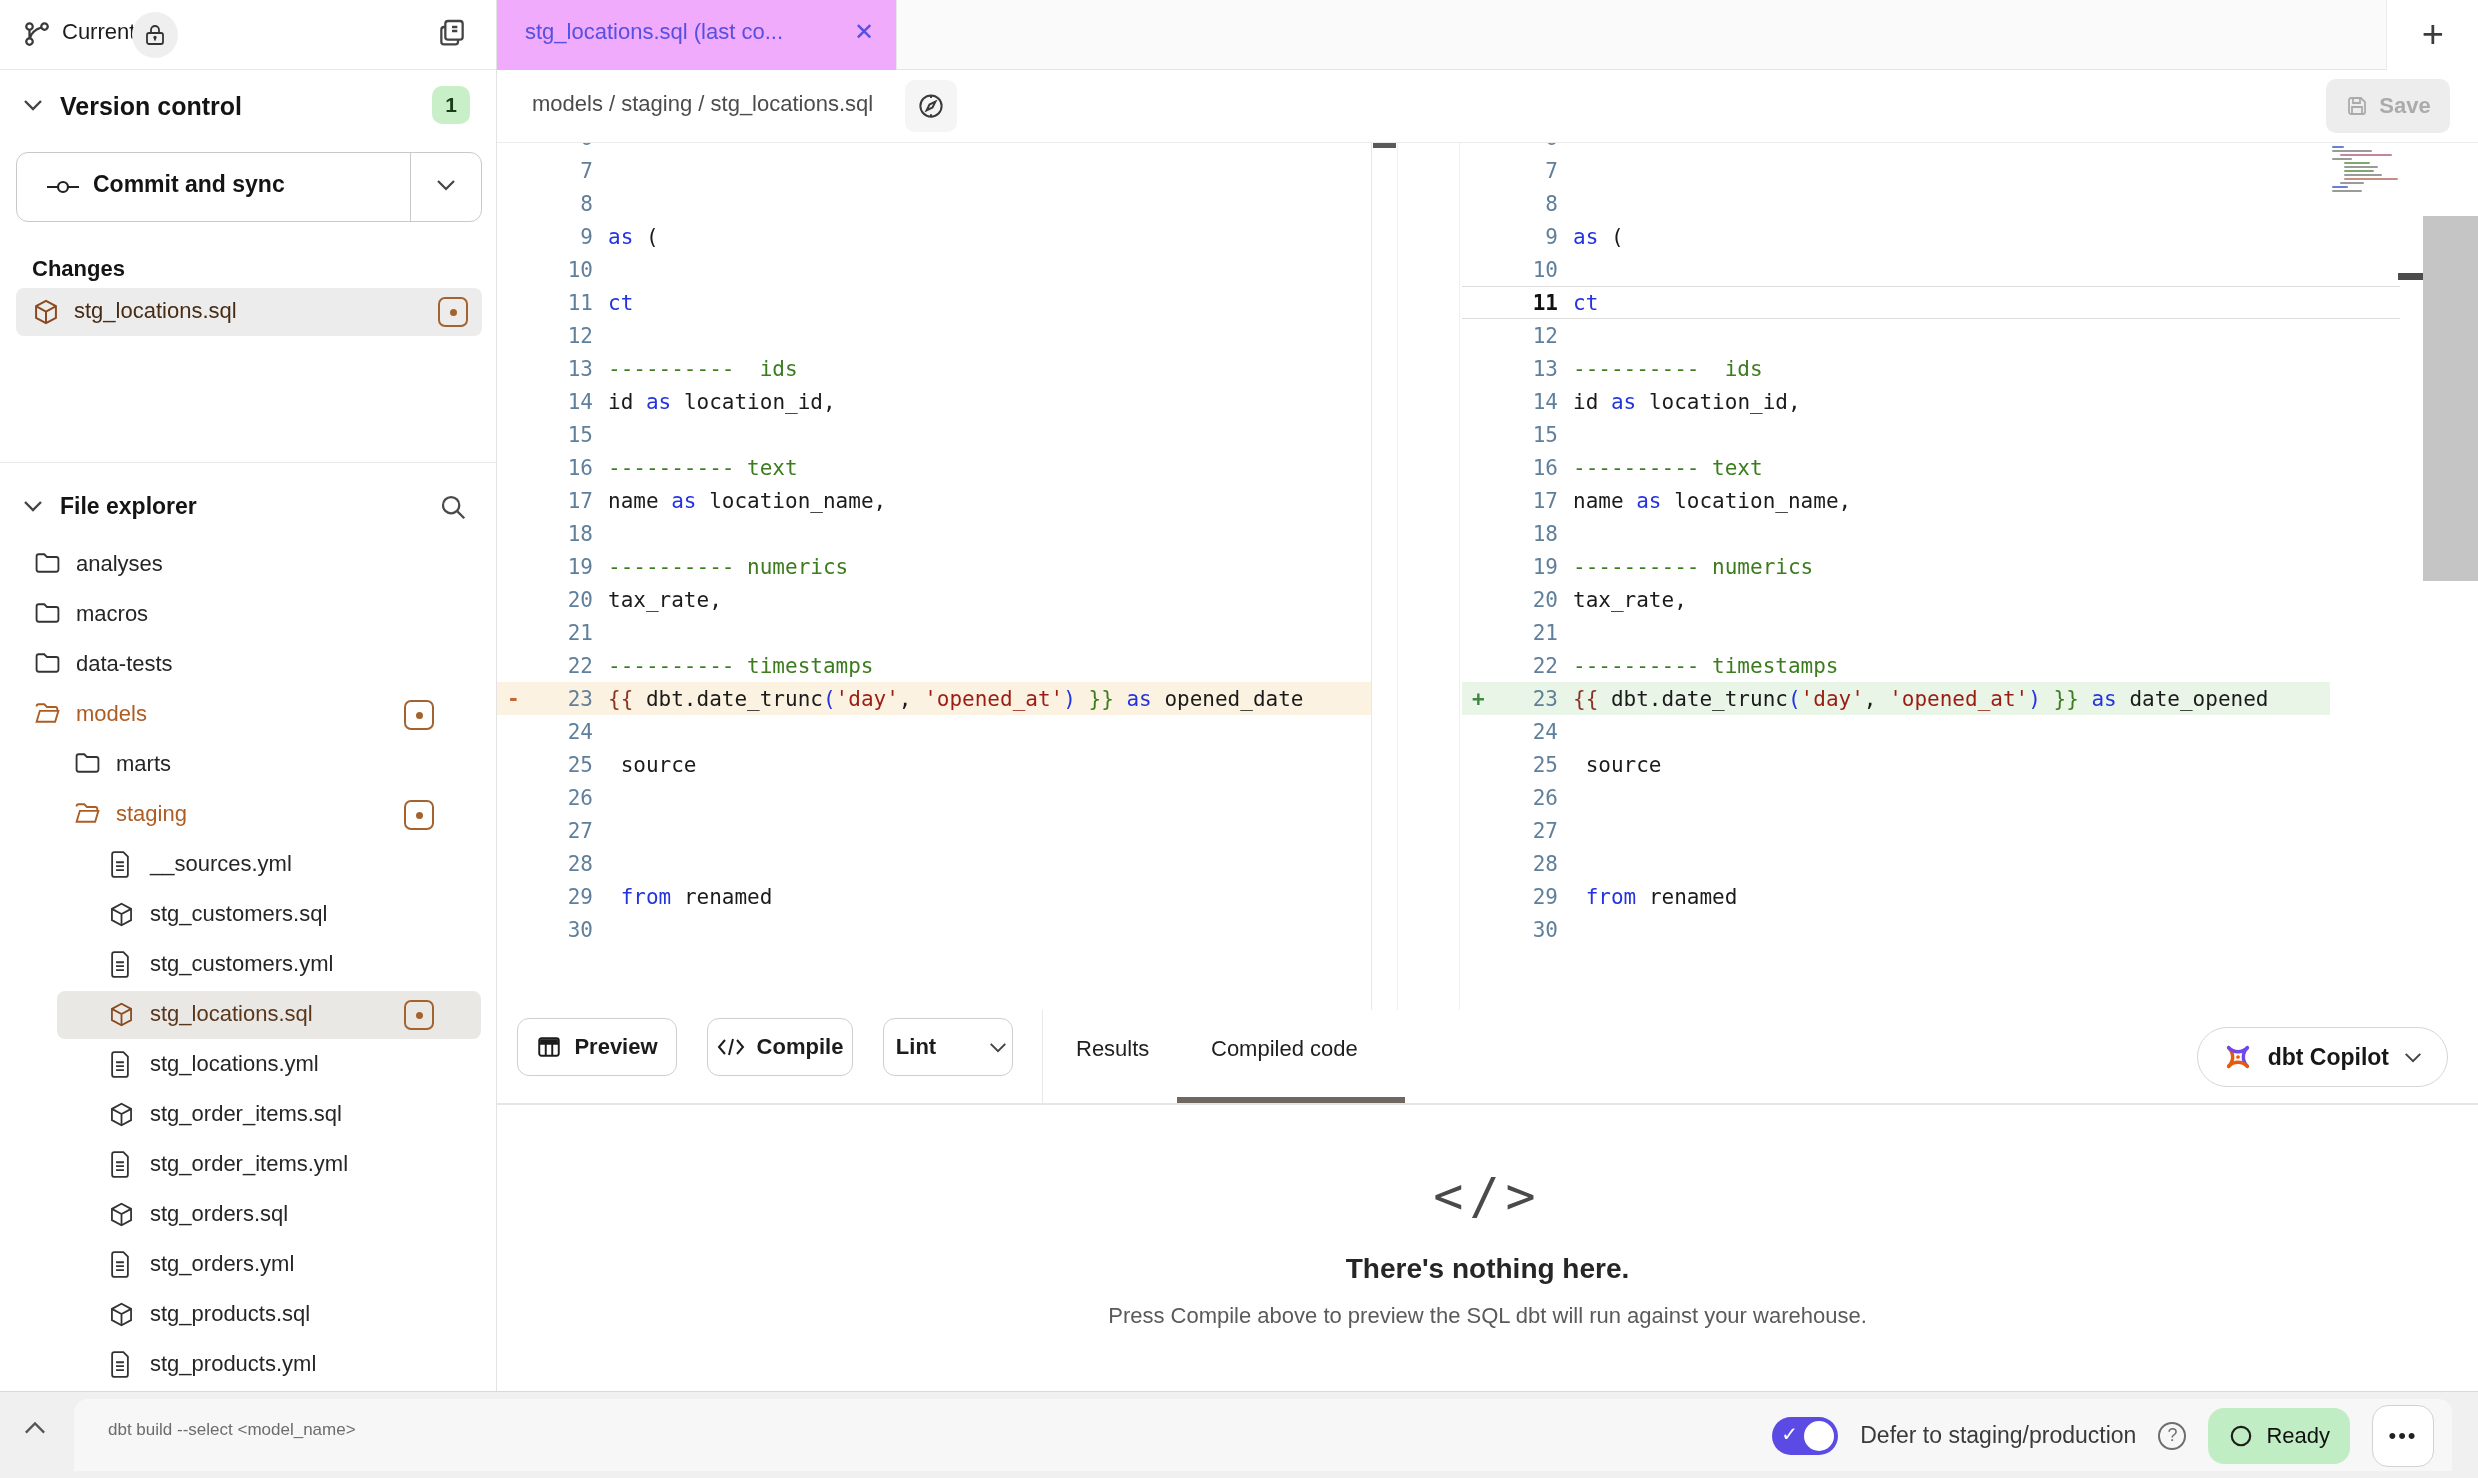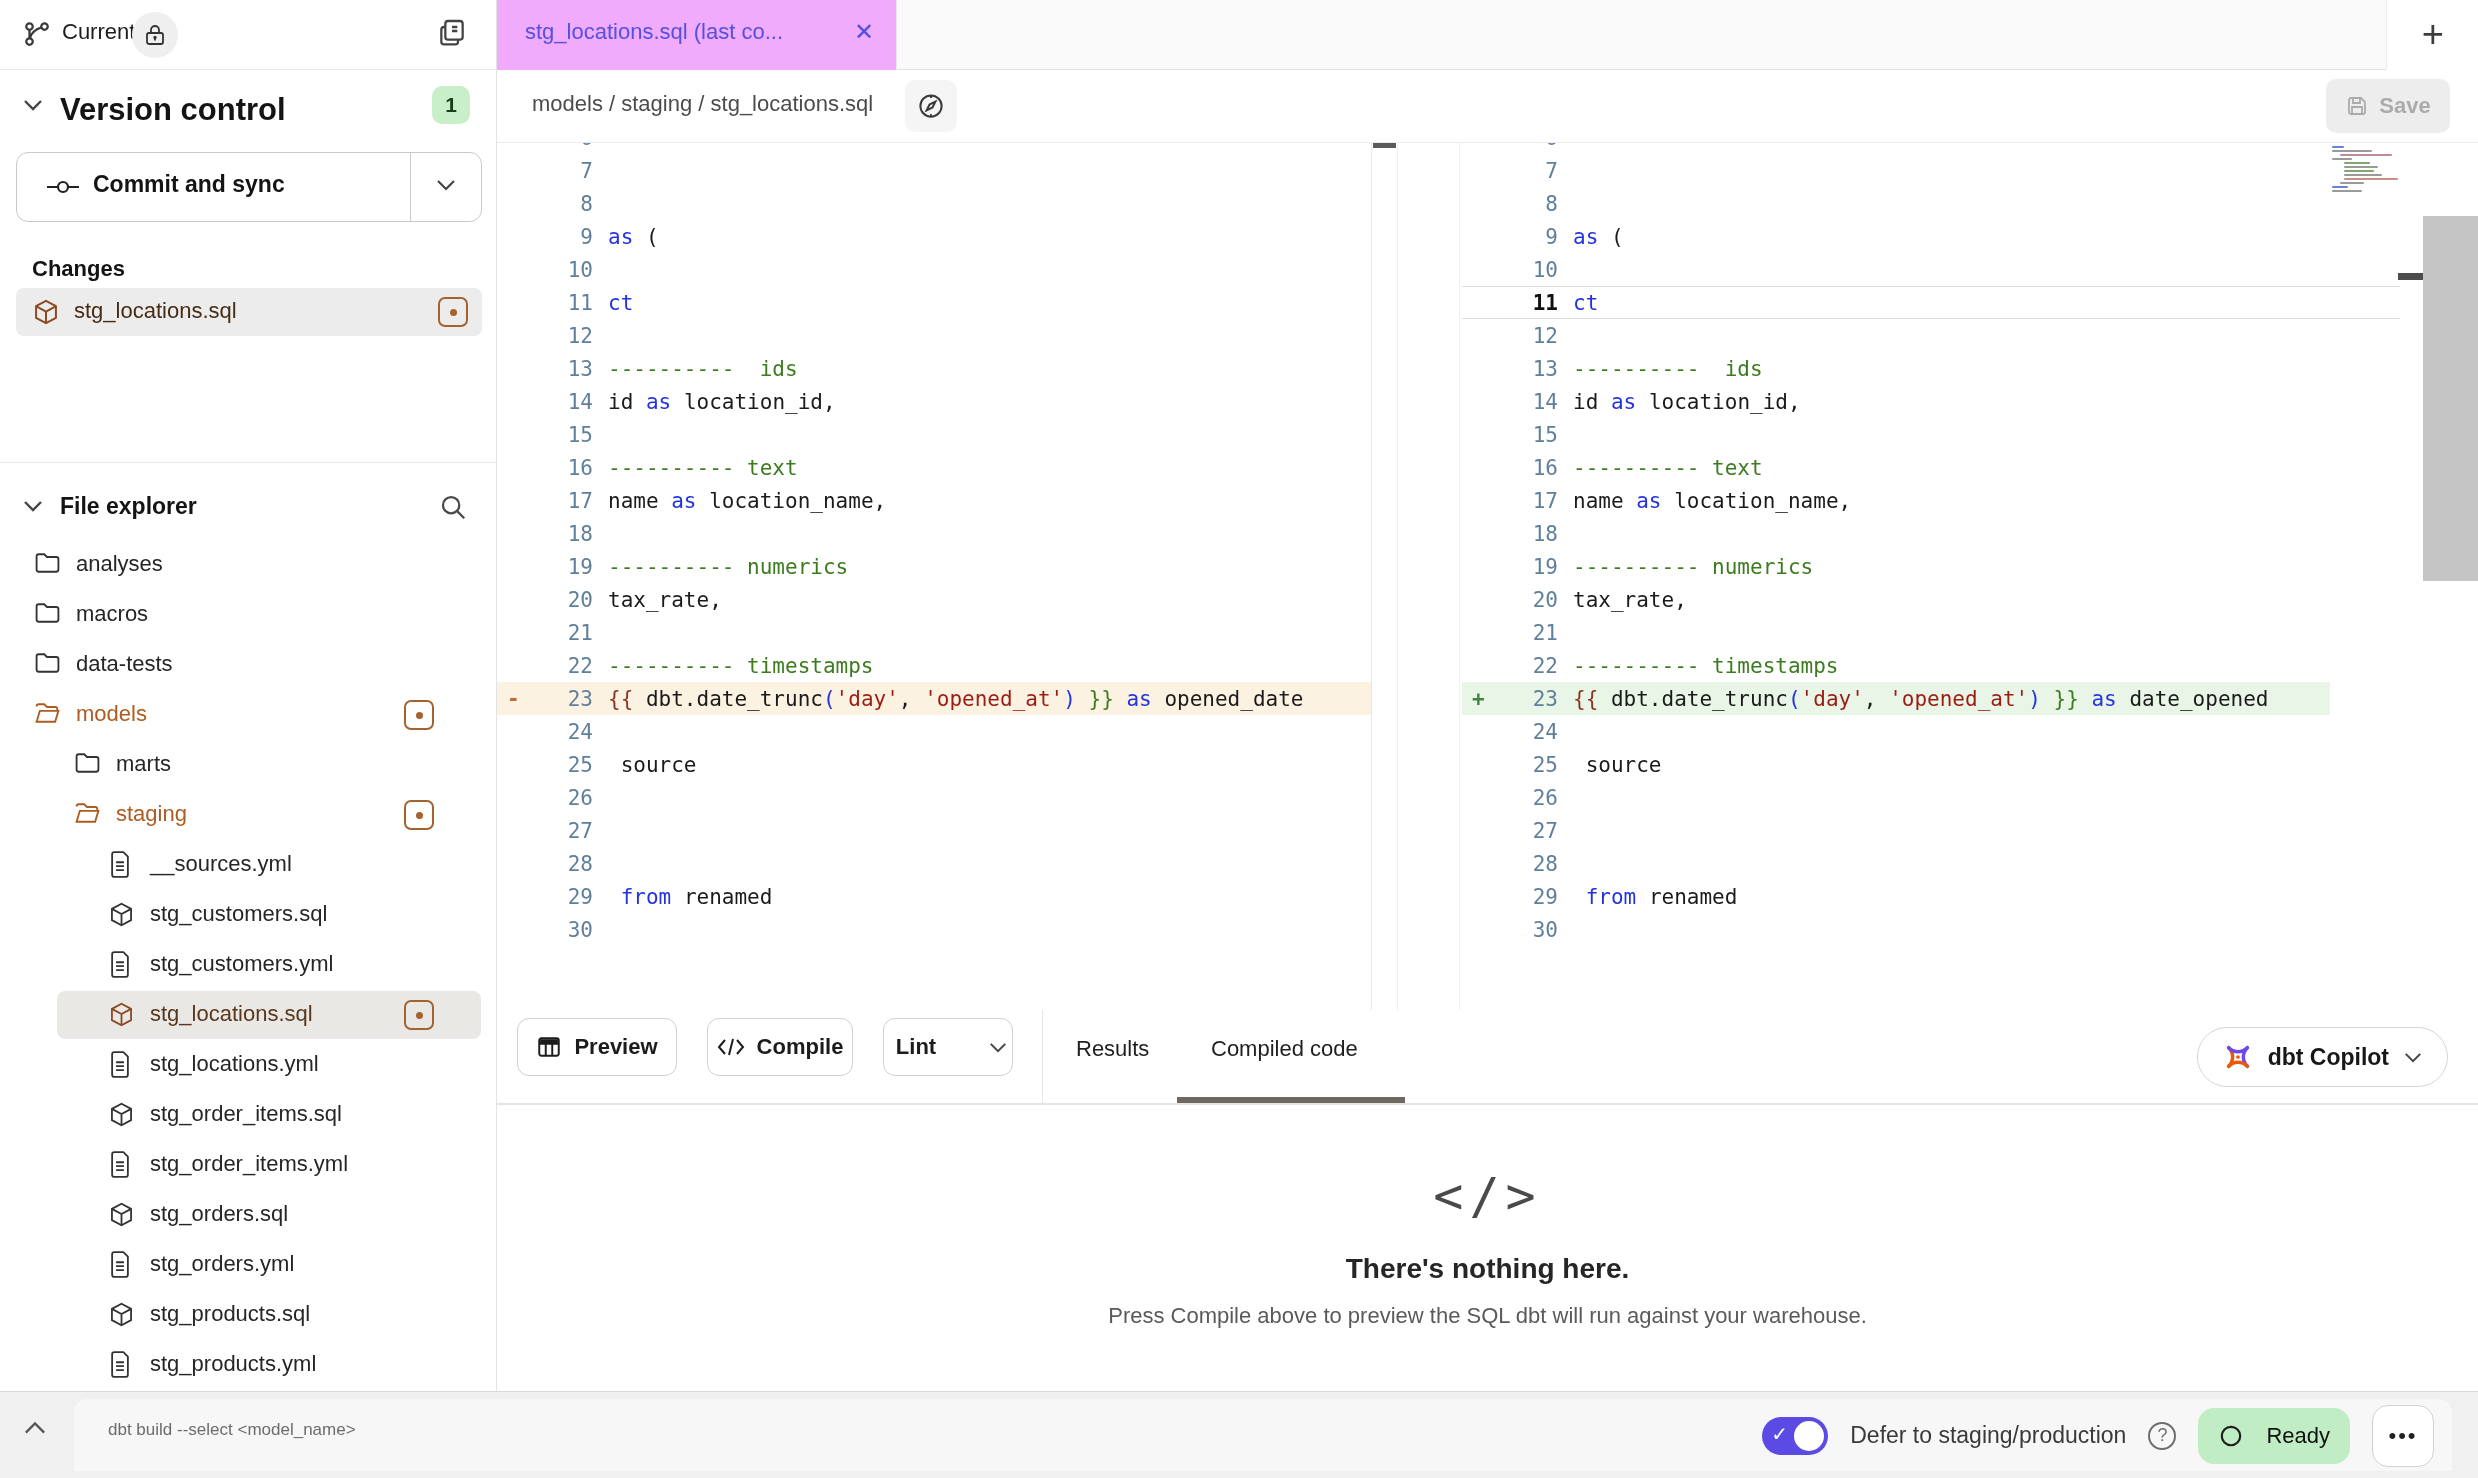--- a/index.html
+++ b/index.html
@@ -10,21 +10,21 @@
   
   .sidebar { position:absolute; left:0; top:0; width:497px; height:1391px; background:#fff; border-right:1px solid #e3e3e3; }
   .sb-top { position:absolute; left:0; top:0; width:100%; height:70px; border-bottom:1px solid #e8e8e8; }
   .branch-icon { position:absolute; left:22px; top:19px; }
   .sb-branch-label { position:absolute; left:62px; top:19px; font-size:22px; color:#1c1c1c; }
   .lock-chip { position:absolute; left:132px; top:12px; width:46px; height:46px; border-radius:23px; background:#efefef; display:flex; align-items:center; justify-content:center; }
   .copy-icon { position:absolute; right:28px; top:17px; }
 
   .vc-header { position:absolute; left:0; top:86px; width:100%; height:44px; }
   .vc-chev { position:absolute; left:22px; top:12px; }
-  .vc-title { position:absolute; left:60px; top:6px; font-size:31px; font-weight:bold; color:#141414; }
+  .vc-title { position:absolute; left:60px; top:6px; font-size:25px; font-weight:bold; color:#141414; }
   .vc-badge { position:absolute; right:26px; top:0px; width:38px; height:38px; border-radius:10px; background:#c8efc8; color:#183f18; font-size:21px; font-weight:bold; display:flex; align-items:center; justify-content:center; }
 
   .commit-btn { position:absolute; left:16px; top:152px; width:466px; height:70px; border:1px solid #c9c9c9; border-radius:12px; background:#fff; }
   .commit-btn .ci { position:absolute; left:28px; top:20px; }
   .commit-label { position:absolute; left:76px; top:18px; font-size:23px; font-weight:bold; color:#141414; }
   .commit-split { position:absolute; right:70px; top:0; width:1px; height:68px; background:#c9c9c9; }
   .commit-chev { position:absolute; right:24px; top:25px; }
 
   .changes-title { position:absolute; left:32px; top:256px; font-size:22px; font-weight:bold; color:#141414; }
   .change-row { position:absolute; left:16px; top:288px; width:466px; height:48px; background:#ececec; border-radius:8px; }
@@ -117,21 +117,21 @@
   .statusbar { position:absolute; left:0; top:1391px; width:2478px; height:87px; background:#f0f0f0; border-top:1px solid #d9d9d9; }
   .sb-chevup { position:absolute; left:22px; top:28px; cursor:pointer; }
   .cmd-input { position:absolute; left:74px; top:7px; right:26px; height:72px; background:#f7f7f7; border-radius:14px 14px 0 0; }
   .cmd-placeholder { position:absolute; left:34px; top:21px; font-size:17px; color:#6c6c6c; }
   .sb-right { position:absolute; right:44px; top:0; height:87px; display:flex; align-items:center; gap:22px; }
   .toggle { position:relative; width:66px; height:38px; border-radius:19px; background:#5b4be4; cursor:pointer; flex:none; }
   .toggle .check { position:absolute; left:9px; top:5px; color:#fff; font-size:20px; }
   .toggle .knob { position:absolute; right:4px; top:4px; width:30px; height:30px; border-radius:50%; background:#fff; }
   .defer-label { font-size:23px; color:#3a3a3a; }
   .help-icon { width:28px; height:28px; border:2px solid #6e6e6e; border-radius:50%; color:#6e6e6e; font-size:18px; display:flex; align-items:center; justify-content:center; cursor:pointer; }
-  .ready-pill { height:56px; border-radius:16px; background:#c1edc4; display:flex; align-items:center; gap:22px; padding:0 20px; }
+  .ready-pill { height:56px; border-radius:16px; background:#c1edc4; display:flex; align-items:center; gap:12px; padding:0 20px; }
   .ready-label { font-size:22px; font-weight:500; color:#111; }
   .more-btn { width:62px; height:62px; border:1px solid #d2d2d2; border-radius:16px; background:#fff; font-size:22px; color:#222; letter-spacing:2px; cursor:pointer; font-family:inherit; }
   svg { display:block; }
 </style>
 </head>
 <body>
 
 <div class="app">
 
   <div class="sidebar">

